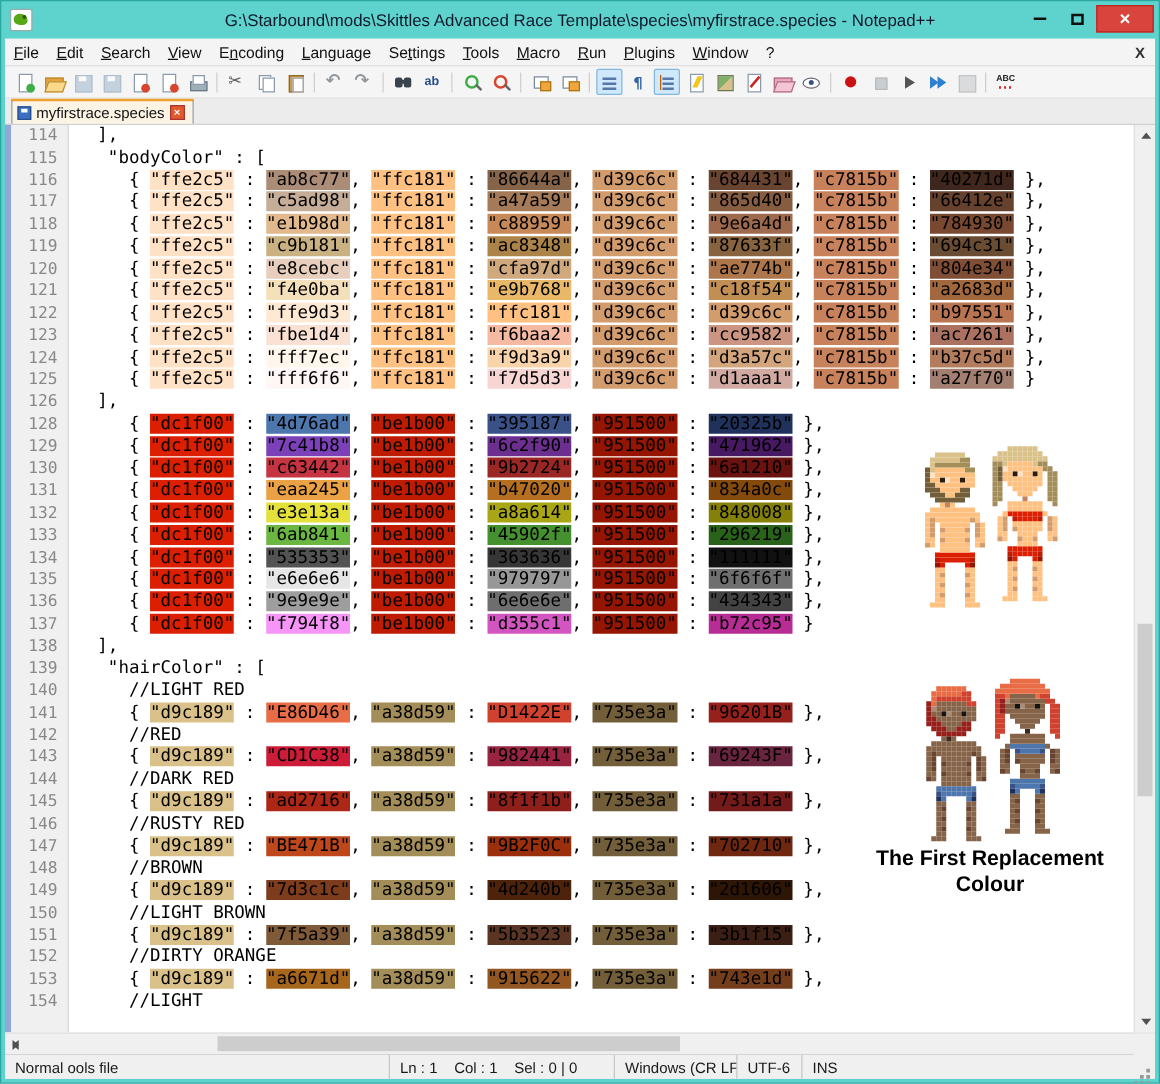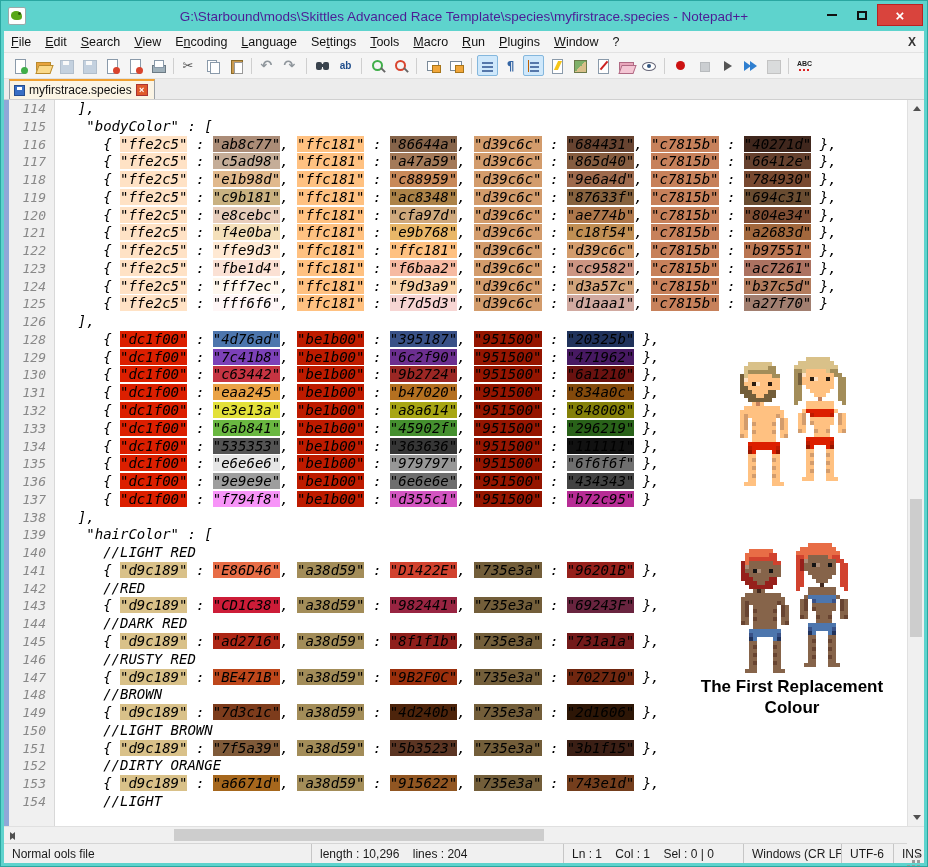--- a/index.html
+++ b/index.html
@@ -3,21 +3,21 @@
 <meta charset="utf-8">
 <style>
   html,body{margin:0;padding:0;background:#ddd;}
   *{box-sizing:border-box;}
   .window{position:relative;width:928px;height:867px;background:#5ed3cd;border:1px solid #2aa7a1;font-family:"Liberation Sans",sans-serif;overflow:hidden;}
   
   .titlebar{position:absolute;left:0;top:0;right:0;height:30px;display:flex;align-items:center;}
   .app-icon{width:18px;height:18px;margin-left:7px;position:relative;background:#fff;border:1px solid #9aa;border-radius:2px;}
   .app-icon:before{content:"";position:absolute;left:2px;top:3px;width:11px;height:9px;background:#58a718;border-radius:50% 60% 40% 50%;}
   .app-icon:after{content:"";position:absolute;left:9px;top:4px;width:3px;height:3px;background:#2c5a0a;border-radius:50%;}
-  .title-text{position:absolute;left:0;right:0;text-align:center;font-size:13.5px;color:#4c1d95;pointer-events:none;white-space:nowrap;}
+  .title-text{position:absolute;left:0;right:0;text-align:center;font-size:13.5px;color:#0f172a;pointer-events:none;white-space:nowrap;}
   .tb-controls{position:absolute;right:4px;top:2px;display:flex;align-items:center;height:24px;}
   .tb-btn{width:30px;height:22px;display:flex;align-items:center;justify-content:center;color:#111;font-size:13px;}
   .min-glyph{width:10px;height:2px;background:#111;}
   .max-glyph{width:10px;height:9px;border:2px solid #111;}
   .close-btn{width:46px;height:22px;background:#d9443d;border:1px solid #b22;display:flex;align-items:center;justify-content:center;}
   .close-glyph{color:#fff;font-size:15px;font-weight:bold;line-height:1;}
   
   .app{position:absolute;left:3px;right:3px;top:30px;bottom:3px;background:#f0f0f0;display:flex;flex-direction:column;}
   
   .menubar{height:22px;background:#f4f4f4;display:flex;align-items:center;font-size:12.5px;color:#111;border-bottom:1px solid #e2e2e2;position:relative;}
@@ -82,21 +82,21 @@
   
   .tabbar{height:21px;background:#ececec;display:flex;align-items:flex-end;padding-left:5px;border-bottom:1px solid #d0d0d0;}
   .tab{height:20px;display:flex;align-items:center;gap:4px;padding:0 6px 0 4px;background:#fbf4e4;border:1px solid #9aa0a6;border-bottom:none;border-top:2px solid #f0a030;font-size:12px;color:#111;}
   .tab-floppy{width:11px;height:11px;background:#3a6fc4;border:1px solid #274e8e;position:relative;}
   .tab-floppy:before{content:"";position:absolute;left:2px;top:1px;width:5px;height:3px;background:#fff;}
   .tab-close{width:12px;height:12px;background:#e05a2b;border:1px solid #a33;color:#fff;font:bold 9px/10px "Liberation Sans",sans-serif;text-align:center;}
   
   .editor{position:relative;flex:1;background:#fff;overflow:hidden;}
   .margin-strip{position:absolute;left:0;top:0;bottom:0;width:5px;background:#8fa8d8;}
   .gutter-bg{position:absolute;left:5px;top:0;bottom:0;width:46px;background:#f0f0f0;border-right:1px solid #d8d8d8;}
-  .lines{position:absolute;left:0;top:0;right:17px;bottom:0;overflow:hidden;font-style:italic;}
+  .lines{position:absolute;left:0;top:0;right:17px;bottom:0;overflow:hidden;}
   .code-line{display:flex;height:17.77px;line-height:17.77px;font-family:"DejaVu Sans Mono",monospace;font-size:14px;white-space:pre;}
   .ln{width:51px;flex:0 0 51px;text-align:right;padding-right:9px;color:#888;font-size:13px;}
   .lc{padding-left:6px;color:#000;}
   .tok{color:#000;}
   
   .overlay{position:absolute;left:0;top:0;right:17px;bottom:0;pointer-events:none;}
   .sprite{position:absolute;}
   .px{position:absolute;left:0;top:0;width:4px;height:4px;background:transparent;}
   .anno-label{position:absolute;font:bold 17px/21px "Liberation Sans",sans-serif;color:#000;white-space:nowrap;}
   .anno-label.center{text-align:center;white-space:normal;}
@@ -353,21 +353,20 @@
         </div>
       <div class="h-thumb"></div>
       <div class="sb-btn hs-right">
           <div class="arr-right"></div>
         </div>
       <div class="hs-corner"></div>
     </div>
 
     <div class="statusbar">
       <div class="sb-cell" style="width:308px;">Normal ools file</div>
-      <div class="sb-cell" style="width:252px;">length : 10,296    lines : 204</div>
       <div class="sb-cell" style="width:180px;">Ln : 1    Col : 1    Sel : 0 | 0</div>
       <div class="sb-cell" style="width:98px;">Windows (CR LF)</div>
       <div class="sb-cell" style="width:52px;">UTF-6</div>
       <div class="sb-cell" style="flex:1;border-right:none;">INS</div>
     </div>
     <div class="sb-grip"></div>
   </div>
 </div>
 
 </body></html>

